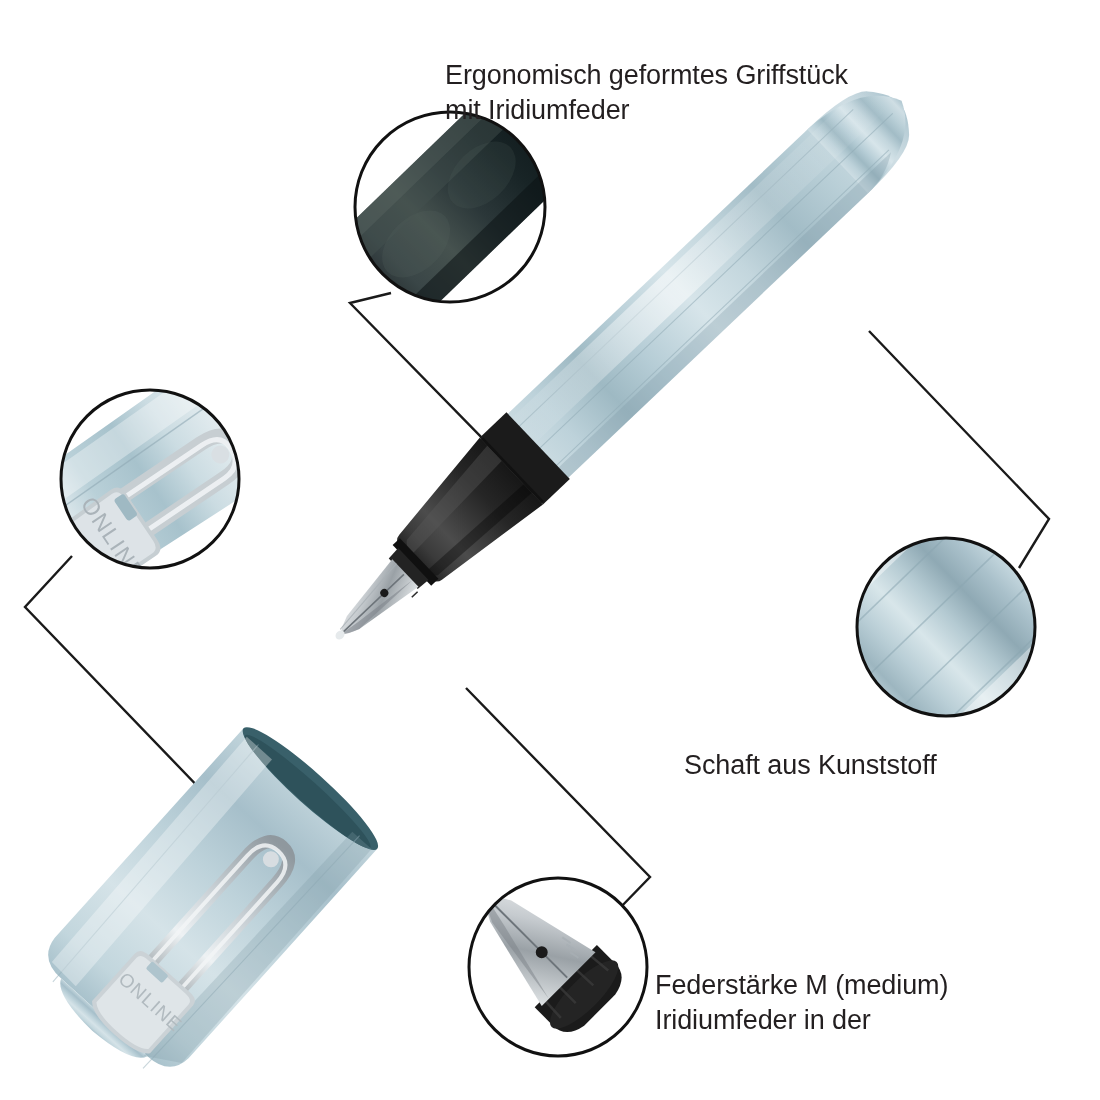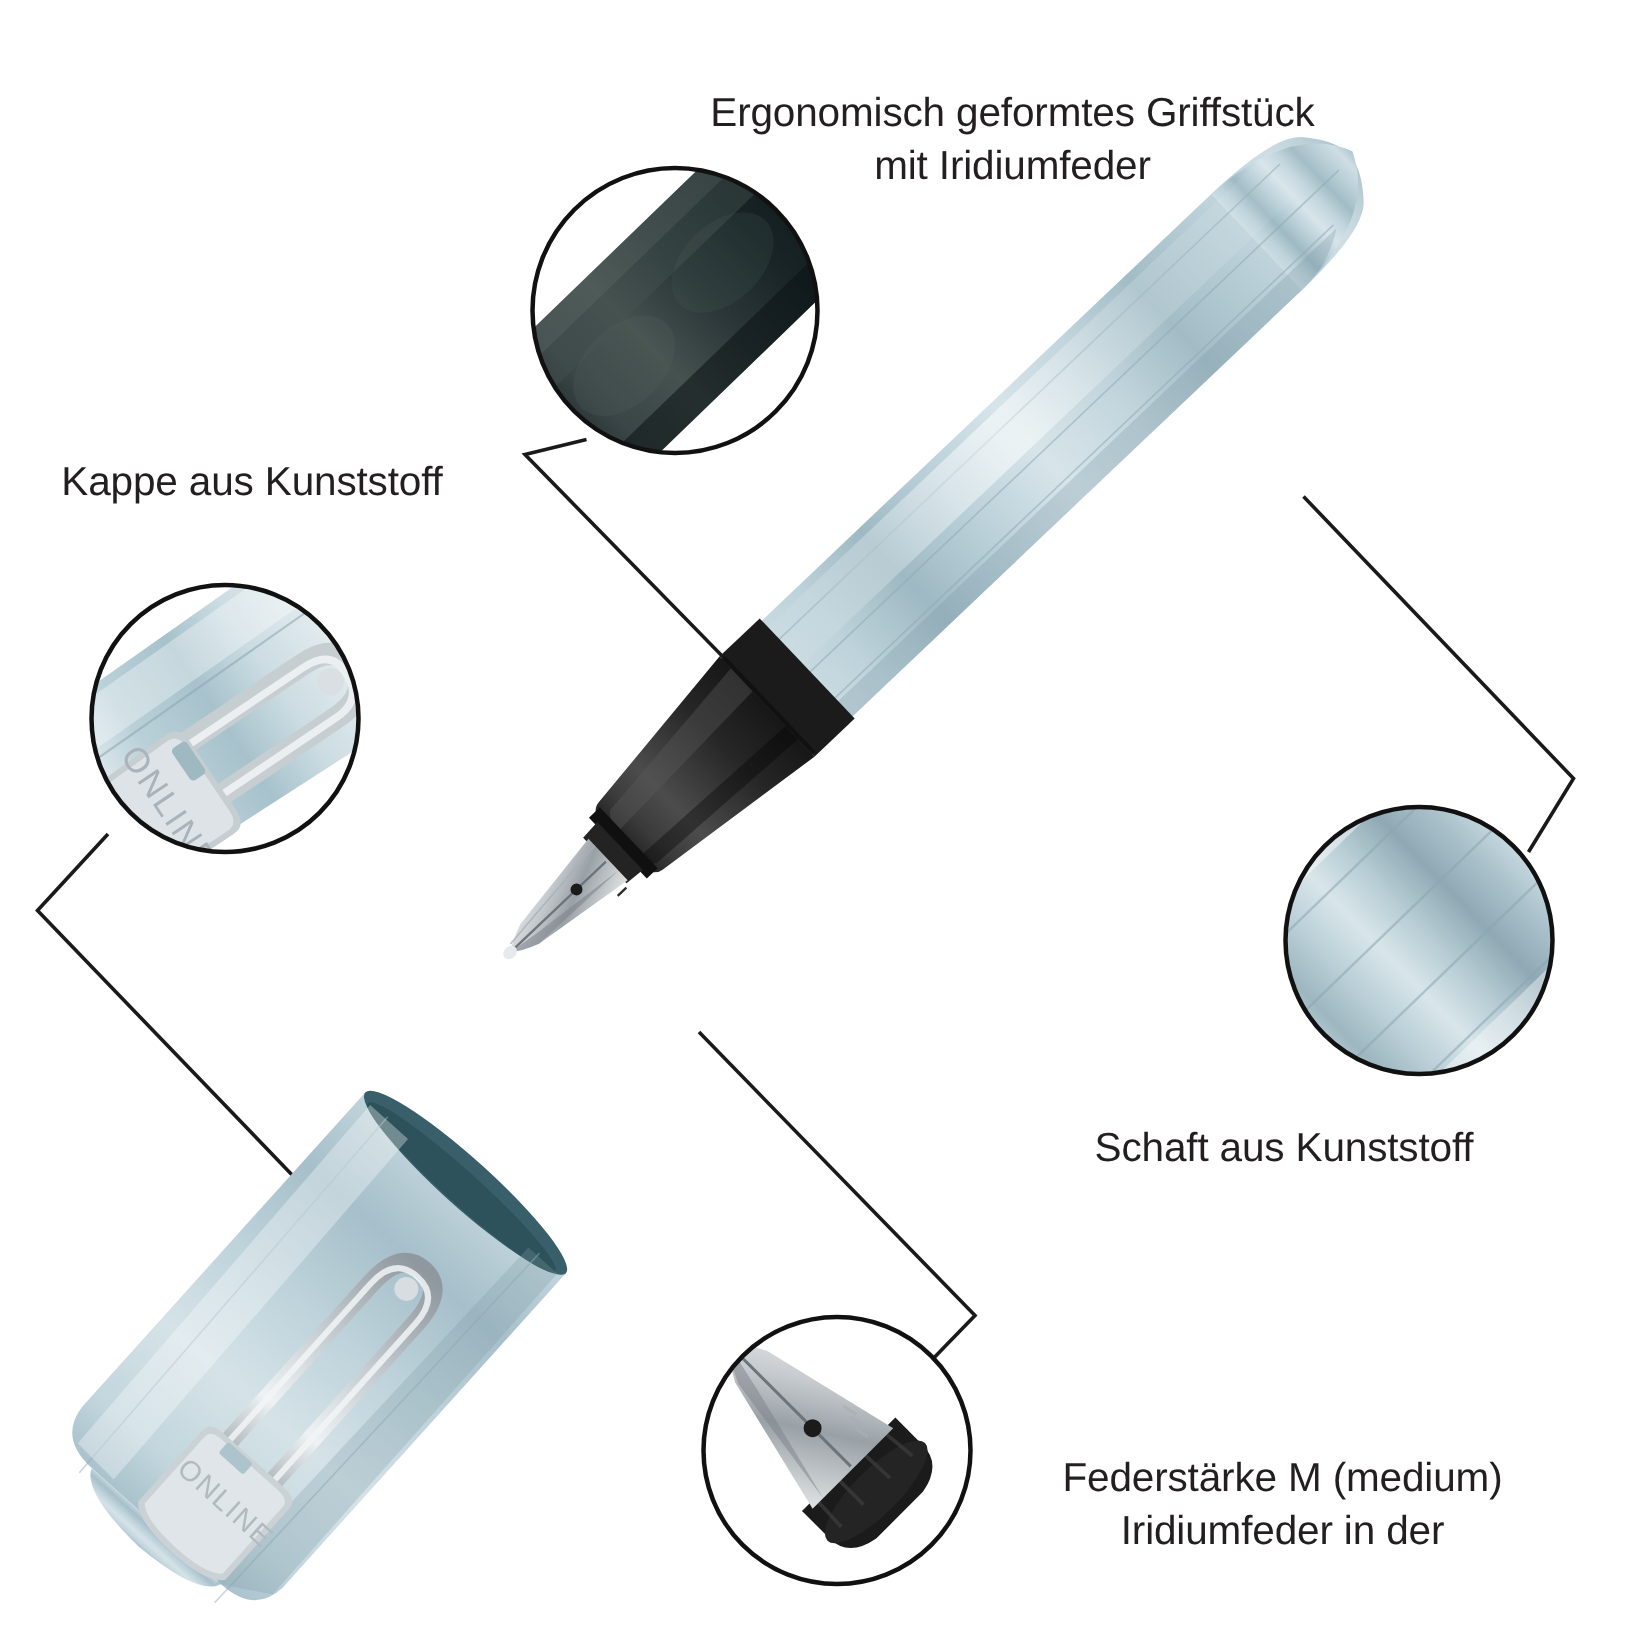--- a/index.html
+++ b/index.html
@@ -24,31 +24,30 @@
     top: 0;
     width: 1100px;
     height: 1100px;
   }
   .label {
     position: absolute;
     color: #231f20;
     font-family: "Liberation Sans", sans-serif;
     font-size: 27px;
     line-height: 1.28;
-    text-align: center;
     white-space: nowrap;
     font-weight: 400;
     letter-spacing: -0.1px;
   }
   .label .ln {
     display: block;
   }
   #label-grip   { left: 445px; top: 58px;  width: 460px; }
   #label-cap    { left: 8px;   top: 304px; width: 320px; }
-  #label-shaft  { left: 666px; top: 748px; width: 380px; }
+  #label-shaft  { left: 684px; top: 748px; width: 380px; }
   #label-nib    { left: 655px; top: 968px; width: 400px; }
 </style>
 </head>
 <body>
 
 <div id="stage">
 
   <svg class="layer" viewBox="0 0 1100 1100">
     <defs>
 
@@ -369,21 +368,20 @@
       <circle cx="558" cy="967" r="89" fill="none" stroke="#111111" stroke-width="3"></circle>
     </g>
   </svg>
 
   <div class="label" id="label-grip">
     <span class="ln">Ergonomisch geformtes Griffstück</span>
     <span class="ln">mit Iridiumfeder</span>
   </div>
 
   <div class="label" id="label-cap">
-    <span class="ln">Kappe aus Kunststoff</span>
   </div>
 
   <div class="label" id="label-shaft">
     <span class="ln">Schaft aus Kunststoff</span>
   </div>
 
   <div class="label" id="label-nib">
     <span class="ln">Federstärke M (medium)</span>
     <span class="ln">Iridiumfeder in der</span>
   </div>

